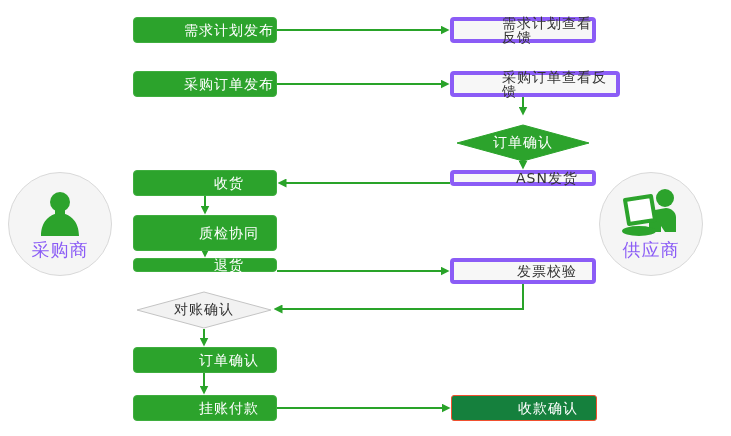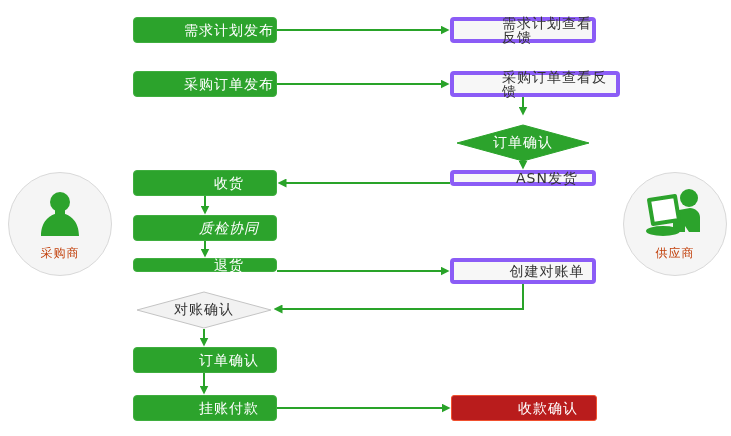--- a/index.html
+++ b/index.html
@@ -34,21 +34,21 @@
     border-radius: 4px;
     color: #ffffff;
   }
   .node.white {
     background: #f7f7f7;
     border: 4px solid #8b5cf6;
     border-radius: 4px;
     color: #333333;
   }
   .node.red {
-    background: #b91c1c;
+    background: #15803d;
     border: 1px solid #f1502f;
     border-radius: 3px;
     color: #ffffff;
   }
   .diamond {
     position: absolute;
     z-index: 2;
   }
   .diamond svg { display: block; }
   .diamond .dlabel {
@@ -76,22 +76,22 @@
     position: absolute;
     top: 13px;
     left: 50%;
     transform: translateX(-50%);
   }
   .actor .alabel {
     position: absolute;
     left: 0; right: 0;
     bottom: 13px;
     text-align: center;
-    font-size: 12px;
-    color: #c2410c;
+    font-size: 18px;
+    color: #8b5cf6;
     letter-spacing: 1px;
   }
 </style>
 </head>
 <body>
 
 <div class="canvas">
 
   <svg class="overlay" width="731" height="436" viewBox="0 0 731 436">
     <defs>
@@ -114,21 +114,21 @@
       <path d="M277,408 H442" marker-end="url(#ah)"></path>
     </g>
   </svg>
 
   <div class="node green" style="left:133px; top:17px;  width:144px; height:26px;">需求计划发布</div>
 
   <div class="node green" style="left:133px; top:170px; width:144px; height:26px;">收货</div>
 
   <div class="node green" style="left:133px; top:71px;  width:144px; height:26px;">采购订单发布</div>
 
-  <div class="node green" style="left:133px; top:215px; width:144px; height:26px;font-style:italic;">质检协同</div>
+  <div class="node green" style="left:133px; top:215px; width:144px; height:36px;">质检协同</div>
 
   <div class="node green" style="left:133px; top:258px; width:144px; height:14px;">退货</div>
 
   <div class="diamond grey-d" style="left:135px; top:291px; width:138px; height:38px;">
     <svg width="138" height="38" viewBox="0 0 138 38">
       <polygon points="69,1 136,19 69,37 2,19" fill="#f2f2f2" stroke="#c4c4c4" stroke-width="1"></polygon>
     </svg>
     <span class="dlabel">对账确认</span>
   </div>
 
@@ -142,33 +142,33 @@
 
   <div class="diamond green-d" style="left:455px; top:124px; width:136px; height:38px;">
     <svg width="136" height="38" viewBox="0 0 136 38">
       <polygon points="68,1 134,19 68,37 2,19" fill="#2ca32c" stroke="#2ca32c" stroke-width="1"></polygon>
     </svg>
     <span class="dlabel">订单确认</span>
   </div>
 
   <div class="node white" style="left:450px; top:170px; width:146px; height:16px;">ASN发货</div>
 
-  <div class="node white" style="left:450px; top:258px; width:146px; height:26px;">创建对账单</div>
+  <div class="node white" style="left:450px; top:258px; width:146px; height:26px;">发票校验</div>
 
   <div class="node red" style="left:451px; top:395px; width:146px; height:26px;">收款确认</div>
 
   <div class="actor" style="left:8px; top:172px;">
     <svg class="icon" width="56" height="58" viewBox="0 0 56 58">
       <circle cx="28" cy="16" r="10" fill="#2ca32c"></circle>
       <path d="M9,50 C9,35 18,29.5 23,28 L23,24 L33,24 L33,28 C38,29.5 47,35 47,50 Z" fill="#2ca32c"></path>
     </svg>
     <span class="alabel">采购商</span>
   </div>
 
-  <div class="actor" style="left:623px; top:172px;">
+  <div class="actor" style="left:599px; top:172px;">
     <svg class="icon" width="62" height="58" viewBox="0 0 62 58">
       <circle cx="45" cy="12" r="9" fill="#2ca32c"></circle>
       <path d="M35,24 C30,27 29,33 29,39 L29,46 L41,46 L41,40 L45,46 L56,46 L56,31 C56,26 51,22 46,22 Z" fill="#2ca32c"></path>
       <polygon points="5,14 31,10 35,34 9,38" fill="#ffffff" stroke="#2ca32c" stroke-width="4" stroke-linejoin="round"></polygon>
       <ellipse cx="19" cy="45" rx="17" ry="5" fill="#2ca32c"></ellipse>
     </svg>
     <span class="alabel">供应商</span>
   </div>
 
 </div>

